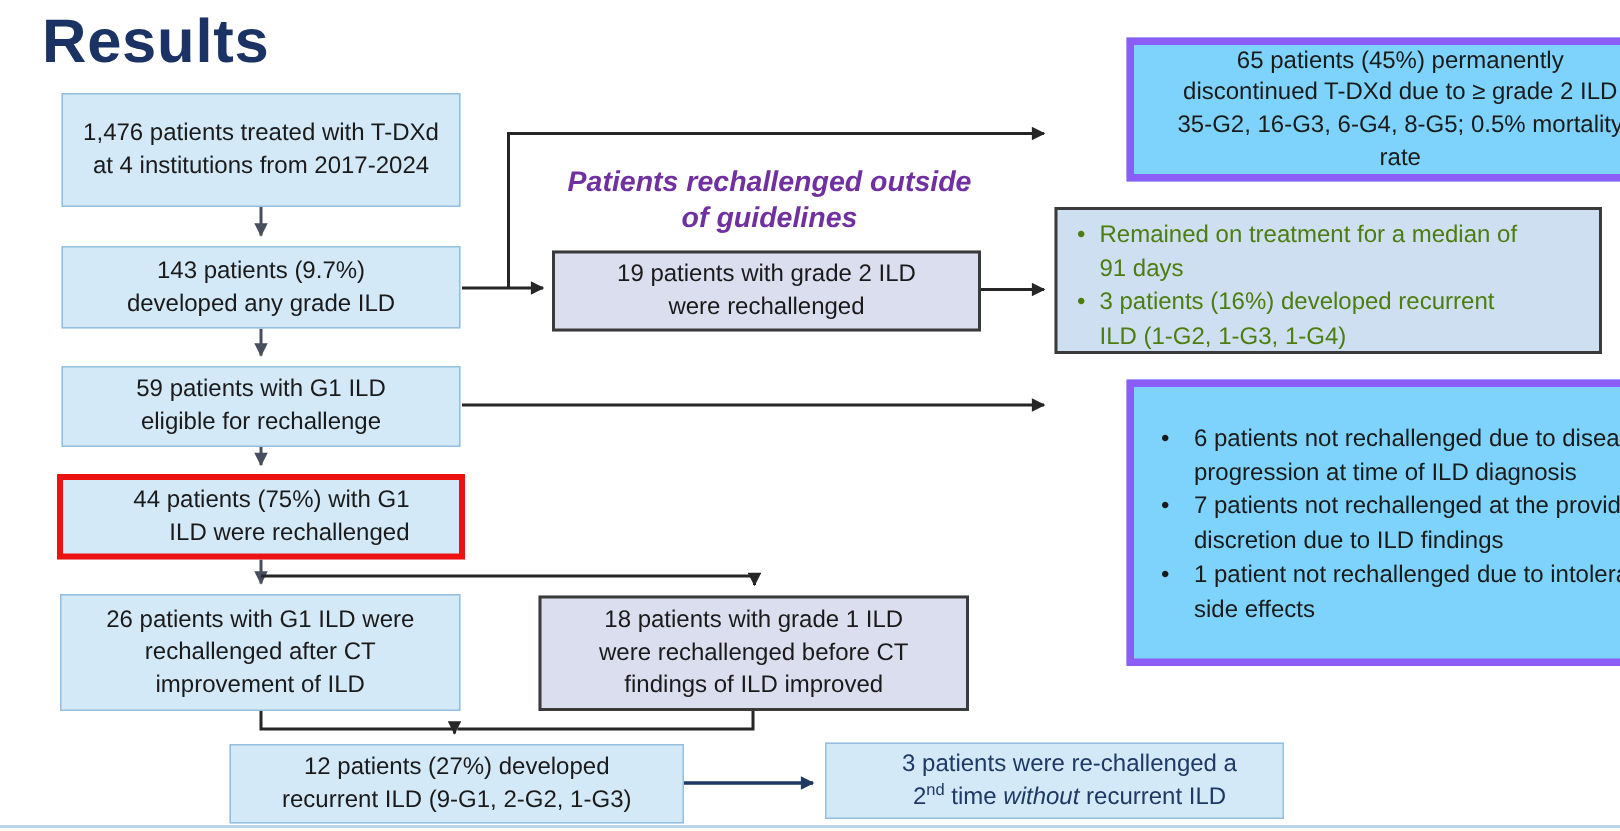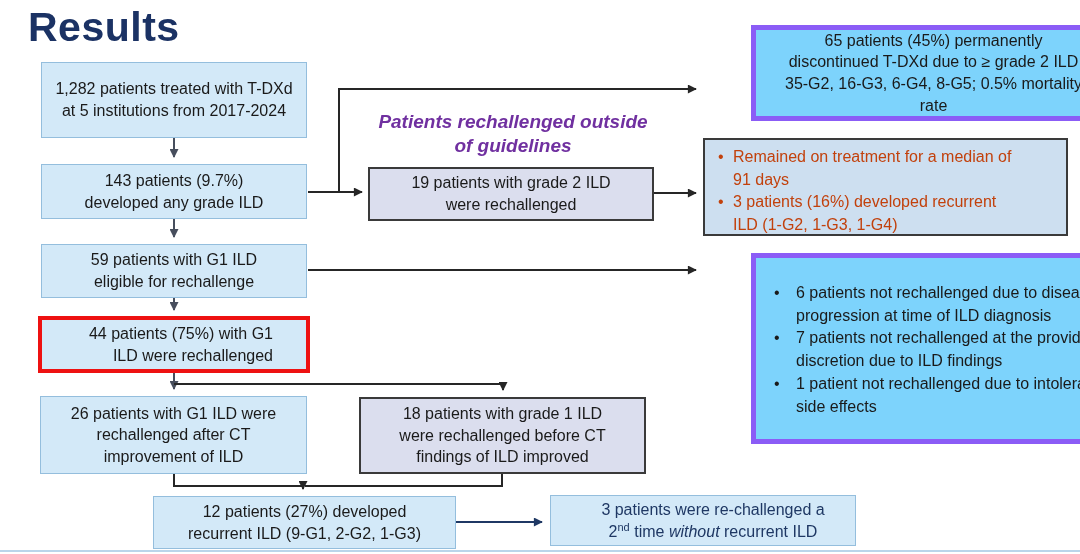--- a/index.html
+++ b/index.html
@@ -13,21 +13,21 @@
   }
   .box {
     position:absolute; box-sizing:border-box;
     display:flex; align-items:center; justify-content:center;
     text-align:center; font-size:16px; line-height:1.35;
   }
   .box .inner { display:inline-block; }
   .blue   { background:#d3e9f8; border:1.5px solid #94bedd; }
   .lav    { background:#dbdeee; border:2px solid #3a3a3a; }
   .gray   { background:#7dd3fc; border:5px solid #8b5cf6;margin-left:48px; }
-  .bluepanel { background:#cddff0; border:2px solid #3a3a3a; color:#c2410c; }
+  .bluepanel { background:#cddff0; border:2px solid #3a3a3a; color:#4d7c0f; }
   .highlight { border:4px solid #ee1111;text-align:right; }
   .navytext { color:#1f3864;padding-left:20px; }
   .note {
     position:absolute; left:340px; top:110px; width:346px;
     text-align:center; font-size:19px; font-weight:700; font-style:italic;
     color:#7030a0; line-height:1.28;
   }
   .note span { display:block; }
   .bullets { margin:0; padding:0; list-style:none; text-align:left; }
   .bullets li { position:relative; line-height:1.42; }
@@ -73,21 +73,21 @@
       <path d="M308 270 H696" marker-end="url(#ah-black)"></path>
       <path d="M502 474 V486 H305"></path>
       <path d="M174 474 V486 H303 V489" marker-end="url(#ah-black)"></path>
     </g>
     <g stroke="#1f3864" stroke-width="2.2" fill="none">
       <path d="M456 522 H542" marker-end="url(#ah-navy)"></path>
     </g>
   </svg>
 
   <div class="box blue" style="left:41px; top:62px; width:266px; height:76px;">
-    <span class="inner" style="width:240px;">1,282 patients treated with T-DXd at 5 institutions from 2017-2024</span>
+    <span class="inner" style="width:240px;">1,476 patients treated with T-DXd at 4 institutions from 2017-2024</span>
   </div>
 
   <div class="box blue" style="left:41px; top:164px; width:266px; height:55px;">
     <span class="inner" style="width:185px;">143 patients (9.7%) developed any grade ILD</span>
   </div>
 
   <div class="box blue" style="left:41px; top:244px; width:266px; height:54px;">
     <span class="inner" style="width:205px;">59 patients with G1 ILD eligible for rechallenge</span>
   </div>
 

